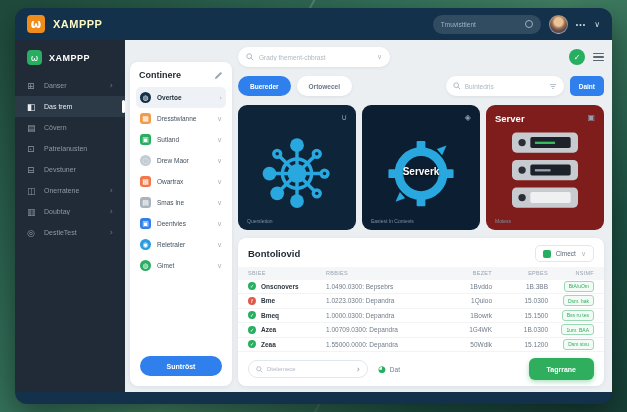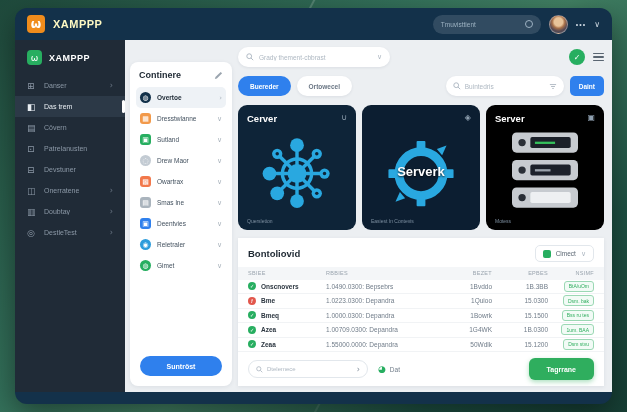--- a/index.html
+++ b/index.html
@@ -95,31 +95,31 @@
     align-items:center; gap:4px; padding:0 7px; box-shadow:0 1px 3px rgba(20,40,60,.08); }
   .tb-search .ph { flex:1; font-size:6.5px; color:#aeb8c2; white-space:nowrap; overflow:hidden; }
   .btn.small { border-radius:5px; padding:0 9px; }
 
   
   .cards { display:flex; gap:6px; margin-bottom:8px; }
   .card { flex:1; height:125px; border-radius:9px; position:relative; padding:8px 9px;
     overflow:hidden; }
   .card.navy1 { background:#0e2438; }
   .card.navy2 { background:#0c1e31; }
-  .card.dark  { background:#000000; }
+  .card.dark  { background:#7f1d1d; }
   .card-title { color:#fff; font-weight:bold; font-size:9.5px; }
   .card-icon { position:absolute; top:8px; right:9px; color:#8fa0b0; font-size:8px;
     font-family:"DejaVu Sans",sans-serif; }
   .card svg.art { position:absolute; left:50%; top:53%; transform:translate(-50%,-50%); }
   .card-caption { position:absolute; left:9px; bottom:6px; font-size:5px; color:#7d8fa0; }
   .ring-label { position:absolute; left:50%; top:53%; transform:translate(-50%,-50%);
-    color:#fff; font-weight:bold; font-size:13px; text-shadow:0 1px 2px rgba(0,0,0,.8); }
-
-  
-  .table-card { flex:1; background:#fff; border-radius:0; box-shadow:0 1px 4px rgba(20,40,60,.08);
+    color:#fff; font-weight:bold; font-size:10px; text-shadow:0 1px 2px rgba(0,0,0,.8); }
+
+  
+  .table-card { flex:1; background:#fff; border-radius:8px; box-shadow:0 1px 4px rgba(20,40,60,.08);
     display:flex; flex-direction:column; overflow:hidden; }
   .t-head { display:flex; align-items:center; justify-content:space-between; padding:7px 10px 5px; }
   .t-title { font-weight:bold; font-size:9.5px; color:#222c36; }
   .t-drop { display:flex; align-items:center; gap:5px; border:1px solid #e2e7ec; border-radius:5px;
     height:17px; padding:0 7px; font-size:6.5px; color:#5a6672; cursor:pointer; background:#fff; }
   .t-drop .sq { width:8px; height:8px; border-radius:2px; background:#27ae60; }
   .grid { display:grid; grid-template-columns:78px 112px 54px 56px 1fr; align-items:center;
     padding:0 10px; }
   .col-head { background:#f4f6f8; height:15px; font-size:5.5px; color:#9aa4ae;
     text-transform:uppercase; letter-spacing:.3px; }
@@ -300,21 +300,20 @@
               <line x1="2.5" y1="4.5" x2="7.5" y2="4.5" stroke="#aeb8c2" stroke-width="1.2"></line>
               <line x1="4" y1="7" x2="6" y2="7" stroke="#aeb8c2" stroke-width="1.2"></line>
             </svg>
           </div>
           <button class="btn blue small">Daint</button>
         </div>
 
         <div class="cards">
 
           <div class="card navy1">
-            <div class="card-title">Cerver</div>
             <span class="card-icon">∪</span>
             <svg class="art" width="86" height="86" viewBox="0 0 100 100">
               <g stroke="#29a8e0" stroke-width="4">
                 <line x1="50" y1="53" x2="50" y2="22"></line>
                   <line x1="50" y1="53" x2="72" y2="31"></line>
                 <line x1="50" y1="53" x2="80" y2="53"></line>
                   <line x1="50" y1="53" x2="72" y2="75"></line>
                 <line x1="50" y1="53" x2="50" y2="84"></line>
                   <line x1="50" y1="53" x2="28" y2="75"></line>
                 <line x1="50" y1="53" x2="20" y2="53"></line>

